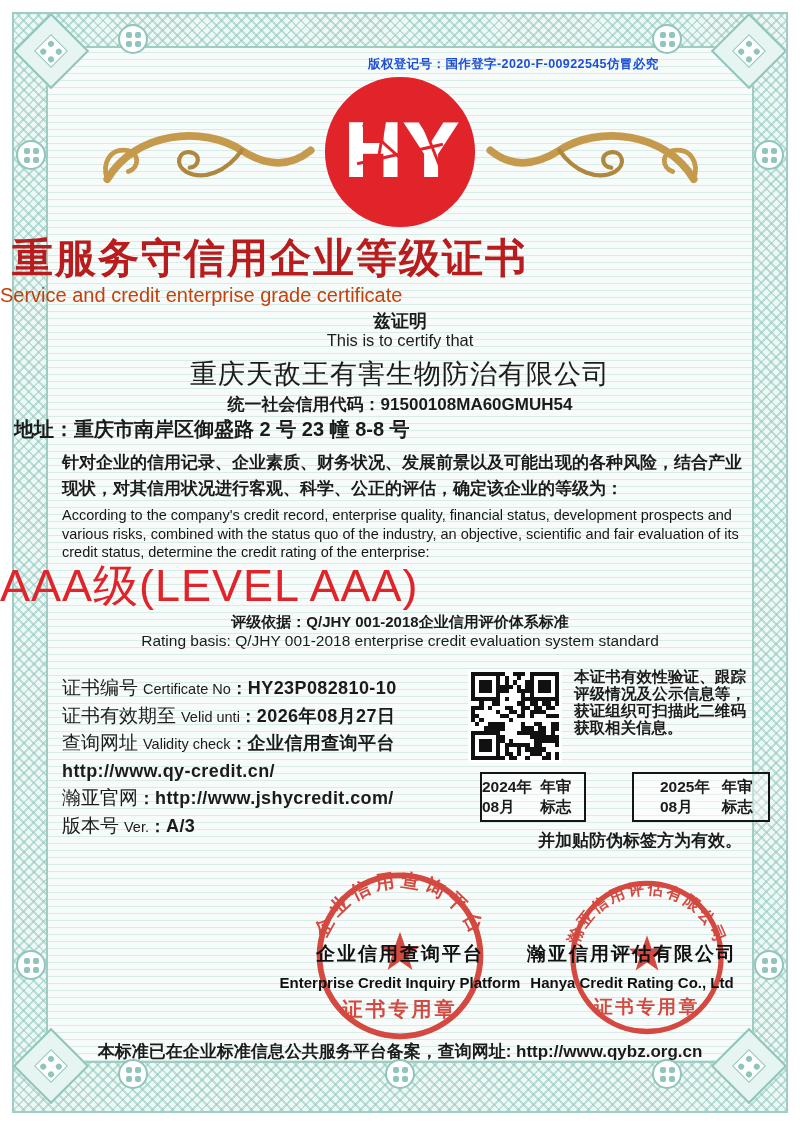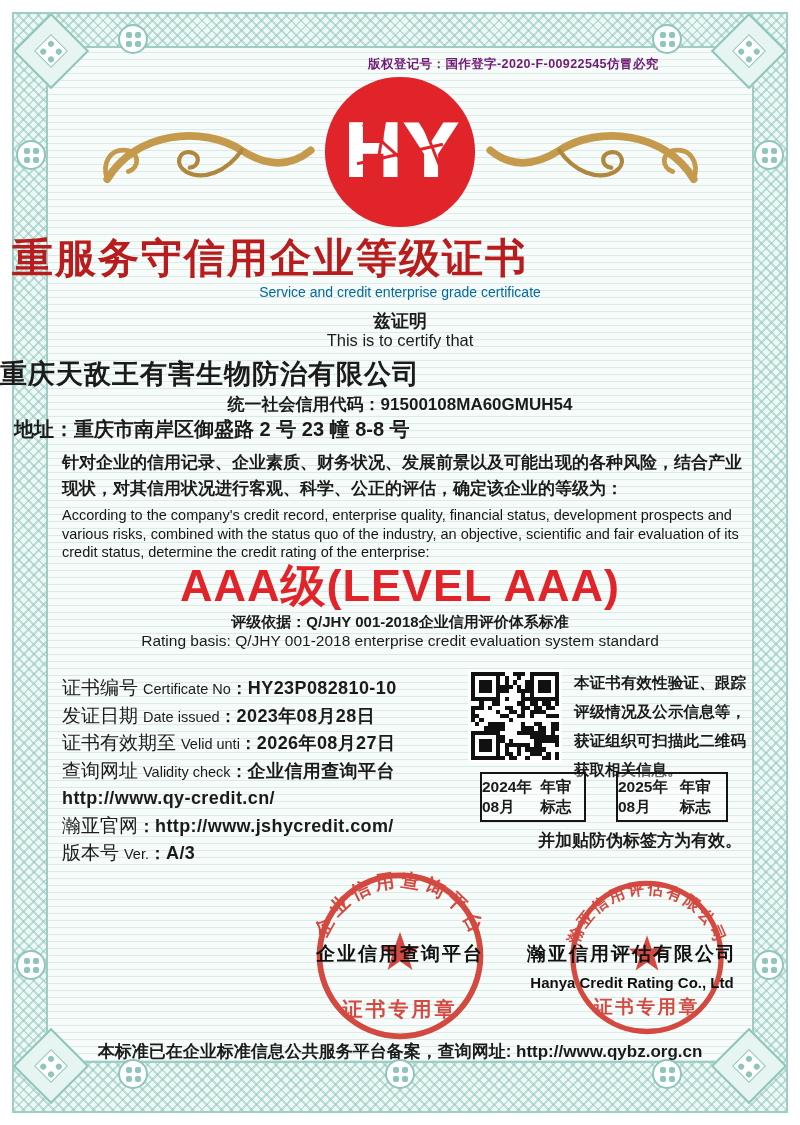--- a/index.html
+++ b/index.html
@@ -33,55 +33,55 @@
     display:grid;grid-template-columns:1fr 1fr;grid-template-rows:1fr 1fr;place-items:center;transform:rotate(-0deg);
   }
   .corner-diamond .dotgrid i{width:6px;height:6px;border-radius:50%;background:#8fc5bc;}
   .btn-circle{
     position:absolute;width:30px;height:30px;border-radius:50%;
     border:2.5px solid #8fc5bc;background:#fff;
     display:grid;grid-template-columns:1fr 1fr;grid-template-rows:1fr 1fr;place-items:center;padding:4px;box-sizing:border-box;
   }
   .btn-circle i{width:6px;height:6px;border-radius:2px;background:#8fc5bc;}
   
-  .copyright{top:56px;left:368px;font-size:12.5px;font-weight:700;color:#701a75;letter-spacing:.4px;}
+  .copyright{top:56px;left:368px;font-size:12.5px;font-weight:700;color:#1d4ed8;letter-spacing:.4px;}
   .logo{left:322px;top:74px;width:156px;height:156px;}
   .flourish{top:112px;width:226px;height:96px;}
   .flourish.left{left:95px;}
   .flourish.right{left:480px;transform:scaleX(-1);}
   .title-cn{top:231px;left:12px;width:100%;text-align:left;font-size:41px;font-weight:800;letter-spacing:2px;color:#b91c1c;}
-  .title-en{top:284px;left:0;width:100%;text-align:center;font-size:14px;font-weight:500;color:#0369a1;}
+  .title-en{top:284px;left:0;width:100%;font-size:20px;font-weight:500;color:#c2410c;}
   .certify-cn{top:309px;left:0;width:100%;text-align:center;font-size:18px;font-weight:600;}
   .certify-en{top:331px;left:0;width:100%;text-align:center;font-size:16.5px;font-weight:500;}
-  .company{top:356px;left:0;width:100%;font-size:27px;font-weight:700;letter-spacing:1px;}
+  .company{top:356px;left:0;width:100%;text-align:center;font-size:27px;font-weight:400;letter-spacing:1px;}
   .code-line{top:393px;left:0;width:100%;text-align:center;font-size:17px;font-weight:600;}
   .addr-line{top:416px;left:14px;width:100%;text-align:left;font-size:20px;font-weight:600;}
   
   .para-cn{top:450px;left:62px;width:680px;font-size:17px;font-weight:600;line-height:26px;text-align:justify;}
   .para-en{top:506px;left:62px;width:682px;font-size:14.5px;font-weight:500;line-height:18.5px;color:#161616;}
-  .level{top:556px;left:0;width:100%;text-align:center;font-size:45px;font-weight:700;color:#e1232a;letter-spacing:1px;}
+  .level{top:556px;left:0;width:100%;text-align:left;font-size:45px;font-weight:400;color:#e1232a;letter-spacing:1px;}
   .basis-cn{top:613px;left:0;width:100%;text-align:center;font-size:15px;font-weight:700;}
   .basis-en{top:632px;left:0;width:100%;text-align:center;font-size:15.5px;font-weight:500;}
   
   .details{top:675px;left:62px;width:400px;}
   .d-row{line-height:26.5px;white-space:nowrap;}
   .d-cn{font-size:19px;font-weight:400;}
   .d-en{font-size:14.5px;font-weight:500;margin-left:5px;}
   .d-sep{font-size:17px;font-weight:700;}
   .d-val{font-size:18px;font-weight:600;letter-spacing:.4px;}
   
   .qr-box{left:468px;top:669px;width:94px;height:94px;background:#fff;padding:3px;box-sizing:border-box;}
   .qr-grid{width:100%;height:100%;display:grid;grid-template-columns:repeat(21,1fr);grid-template-rows:repeat(21,1fr);}
   .qr-grid i{background:#fff;}
   .qr-grid i.b{background:#111;}
-  .qr-note{left:574px;top:668px;width:172px;font-size:15.5px;font-weight:600;line-height:29px;text-align:justify;}
+  .qr-note{left:574px;top:668px;width:172px;font-size:15.5px;font-weight:600;line-height:17px;text-align:justify;}
   .year-box{top:772px;height:46px;border:2.5px solid #151515;background:rgba(255,255,255,.35);
     display:flex;flex-direction:row;align-items:center;justify-content:center;font-size:15.5px;font-weight:700;line-height:20px;}
   .year-box.b1{left:480px;width:102px;}
-  .year-box.b2{left:616px;width:108px;}
+  .year-box.b2{left:632px;width:108px;padding-left:26px;}
   .annual-note{top:828px;right:58px;text-align:right;font-size:17px;font-weight:600;line-height:26px;}
   
   .seal{z-index:1;opacity:.92;}
   .seal.left{left:293px;top:860px;width:214px;height:182px;}
   .seal.right{left:550px;top:866px;width:194px;height:174px;}
   .org{z-index:2;text-align:center;}
   .org .cn{font-size:19px;font-weight:700;letter-spacing:2px;color:#111;}
   .org .en{font-size:15px;font-weight:600;margin-top:7px;color:#111;}
   .org.left{left:252px;top:941px;width:296px;}
   .org.right{left:500px;top:941px;width:264px;}
@@ -219,21 +219,20 @@
 <div class="abs addr-line">地址：重庆市南岸区御盛路 2 号 23 幢 8-8 号</div>
 
 <div class="abs para-cn">针对企业的信用记录、企业素质、财务状况、发展前景以及可能出现的各种风险，结合产业现状，对其信用状况进行客观、科学、公正的评估，确定该企业的等级为：</div>
 <div class="abs para-en">According to the company's credit record, enterprise quality, financial status, development prospects and various risks, combined with the status quo of the industry, an objective, scientific and fair evaluation of its credit status, determine the credit rating of the enterprise:</div>
 <div class="abs level">AAA级(LEVEL AAA)</div>
 <div class="abs basis-cn">评级依据：Q/JHY 001-2018企业信用评价体系标准</div>
 <div class="abs basis-en">Rating basis: Q/JHY 001-2018 enterprise credit evaluation system standard</div>
 
 <div class="abs details">
   <div class="d-row"><span class="d-cn">证书编号</span><span class="d-en">Certificate No</span><span class="d-sep">：</span><span class="d-val">HY23P082810-10</span></div>
-  <div class="d-row"><span class="d-cn">发证日期</span><span class="d-en">Date issued</span><span class="d-sep">：</span><span class="d-val">2023年08月28日</span></div>
   <div class="d-row"><span class="d-cn">证书有效期至</span><span class="d-en">Velid unti</span><span class="d-sep">：</span><span class="d-val">2026年08月27日</span></div>
   <div class="d-row"><span class="d-cn">查询网址</span><span class="d-en">Validity check</span><span class="d-sep">：</span><span class="d-val">企业信用查询平台</span></div>
   <div class="d-row"><span class="d-val">http://www.qy-credit.cn/</span></div>
   <div class="d-row"><span class="d-cn">瀚亚官网</span><span class="d-sep">：</span><span class="d-val">http://www.jshycredit.com/</span></div>
   <div class="d-row"><span class="d-cn">版本号</span><span class="d-en">Ver.</span><span class="d-sep">：</span><span class="d-val">A/3</span></div>
 </div>
 
 <div class="abs qr-box">
   <div class="qr-grid" id="qr">
       <i class="b"></i>
@@ -711,19 +710,20 @@
   <circle cx="110" cy="100" r="84" fill="none" stroke="#d23a31" stroke-width="6"></circle>
   <text font-size="18" font-weight="bold" fill="#d23a31" letter-spacing="3">
     <textPath href="#arcR" startOffset="50%" text-anchor="middle">瀚亚信用评估有限公司</textPath>
   </text>
   <polygon fill="#d23a31" points="110,75 104.8,89.9 89.1,90.2 101.6,99.7 97.1,114.8 110,105.8 122.9,114.8 118.4,99.7 130.9,90.2 115.2,89.9"></polygon>
   <text x="110" y="163" text-anchor="middle" font-size="21" font-weight="bold" fill="#d23a31" letter-spacing="3">证书专用章</text>
 </svg>
 
 <div class="abs org left">
   <div class="cn">企业信用查询平台</div>
+  <div class="en">Enterprise Credit Inquiry Platform</div>
 </div>
 <div class="abs org right">
   <div class="cn">瀚亚信用评估有限公司</div>
   <div class="en">Hanya Credit Rating Co., Ltd</div>
 </div>
 
 <div class="abs footer-line">本标准已在企业标准信息公共服务平台备案，查询网址: http://www.qybz.org.cn</div>
 
 </body></html>

